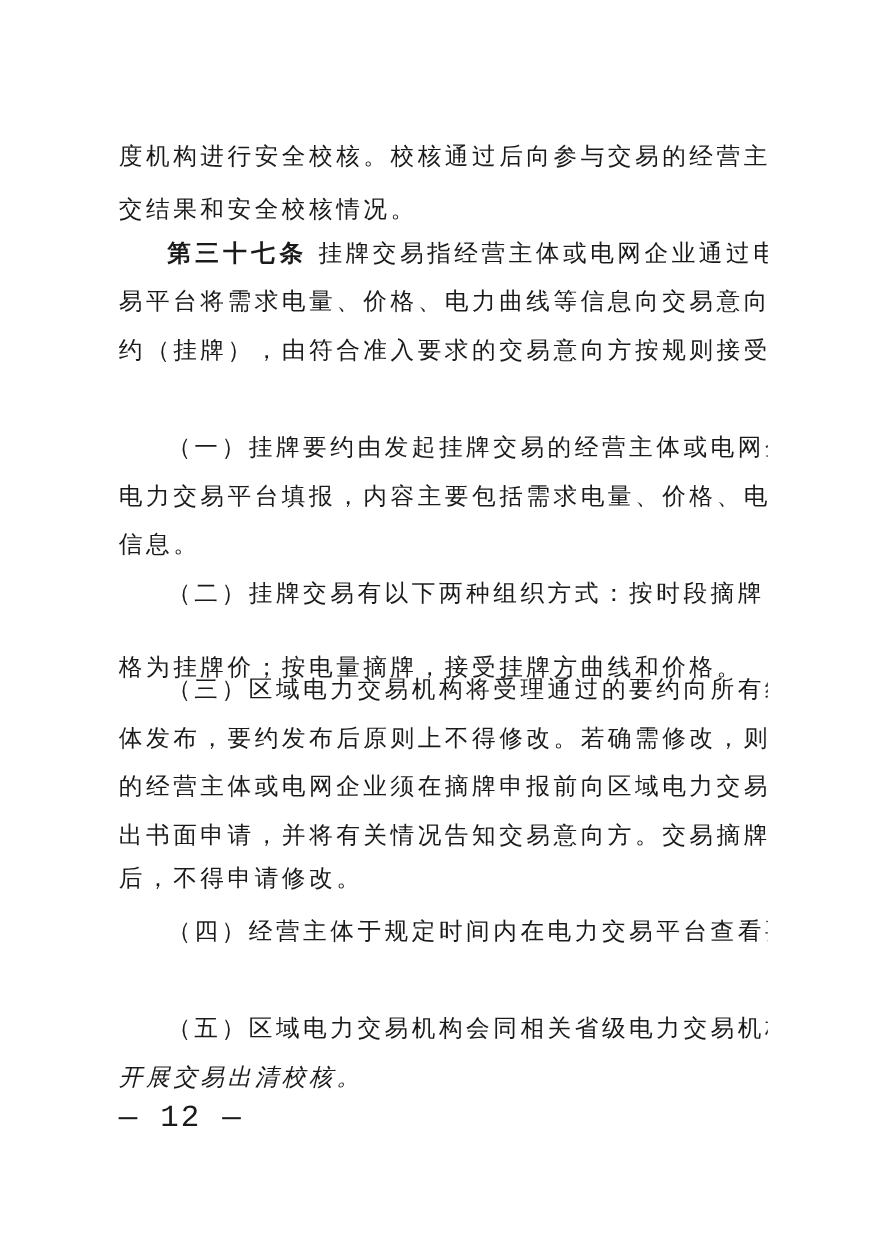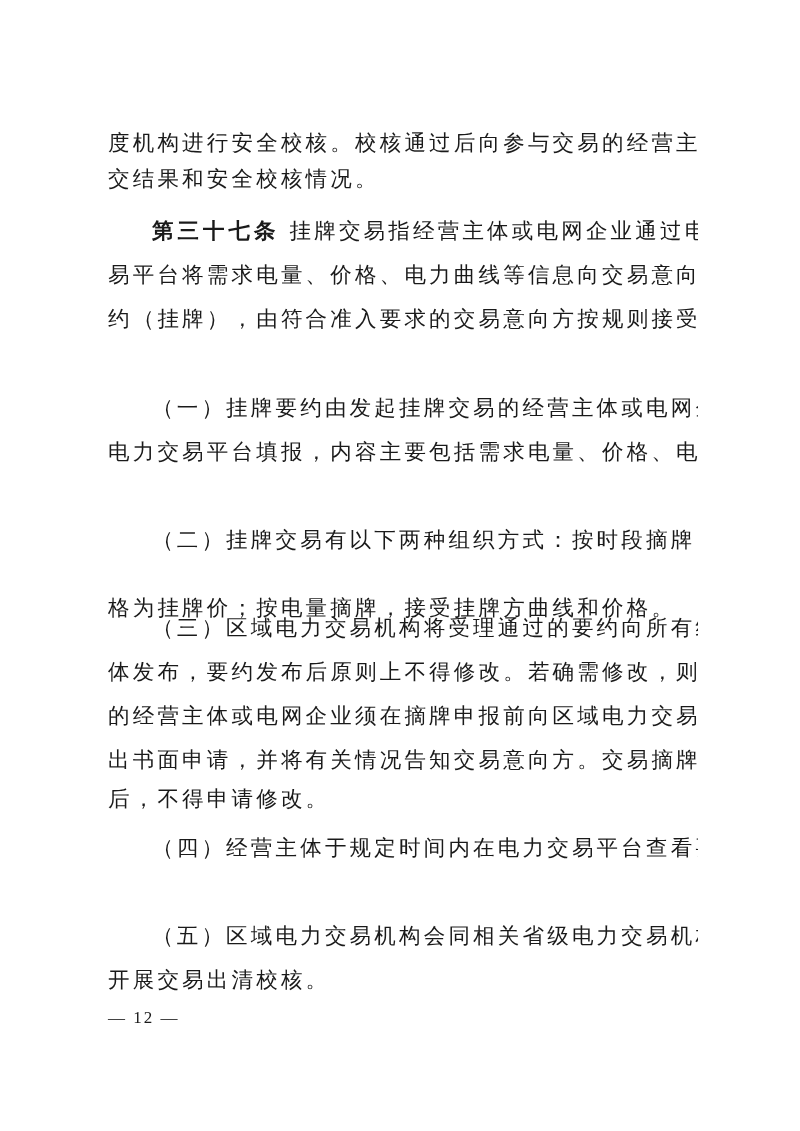--- a/index.html
+++ b/index.html
@@ -39,52 +39,53 @@
     }
     .article-no {
       font-weight: bold;
       letter-spacing: 4px;
       margin-right: 10px;
     }
     .page-number {
       position: absolute;
       left: 108px;
       top: 1003px;
-      font-size: 17px;
+      font-size: 28px;
       line-height: 30px;
       letter-spacing: 2px;
-      font-family: Liberation Serif, serif;
+      font-family: Liberation Mono, monospace;
       white-space: nowrap;
     }
   </style>
 </head>
 <body>
 
 <div class="page">
 
   <div class="line" style="top:128px;">度机构进行安全校核。校核通过后向参与交易的经营主体发布成</div>
-  <div class="line" style="top:164px;">交结果和安全校核情况。</div>
+  <div class="line" style="top:176px;">交结果和安全校核情况。</div>
 
   <div class="line indent" style="top:216px;">
     <span class="article-no">第三十七条</span><span>挂牌交易指经营主体或电网企业通过电力交</span>
   </div>
   <div class="line" style="top:260px;">易平台将需求电量、价格、电力曲线等信息向交易意向方发布要</div>
   <div class="line" style="top:304px;">约（挂牌），由符合准入要求的交易意向方按规则接受该要约（摘</div>
 
   <div class="line indent" style="top:393px;">（一）挂牌要约由发起挂牌交易的经营主体或电网企业在</div>
   <div class="line" style="top:437px;">电力交易平台填报，内容主要包括需求电量、价格、电力曲线等</div>
+  <div class="line" style="top:481px;">信息。</div>
 
   <div class="line indent" style="top:525px;">（二）挂牌交易有以下两种组织方式：按时段摘牌，成交价</div>
   <div class="line" style="top:569px;margin-top:24px;">格为挂牌价；按电量摘牌，接受挂牌方曲线和价格。</div>
 
   <div class="line indent" style="top:613px;">（三）区域电力交易机构将受理通过的要约向所有经营主</div>
   <div class="line" style="top:657px;">体发布，要约发布后原则上不得修改。若确需修改，则填报要约</div>
   <div class="line" style="top:701px;">的经营主体或电网企业须在摘牌申报前向区域电力交易机构提</div>
   <div class="line" style="top:745px;">出书面申请，并将有关情况告知交易意向方。交易摘牌申报开始</div>
   <div class="line" style="top:784px;">后，不得申请修改。</div>
 
   <div class="line indent" style="top:833px;">（四）经营主体于规定时间内在电力交易平台查看要约和</div>
 
   <div class="line indent" style="top:921px;">（五）区域电力交易机构会同相关省级电力交易机构联合</div>
-  <div class="line" style="top:965px;">开展交易出清校核。</div>
+  <div class="line" style="top:965px;font-style:italic;">开展交易出清校核。</div>
 
   <div class="page-number">— 12 —</div>
 </div>
 
 </body></html>

